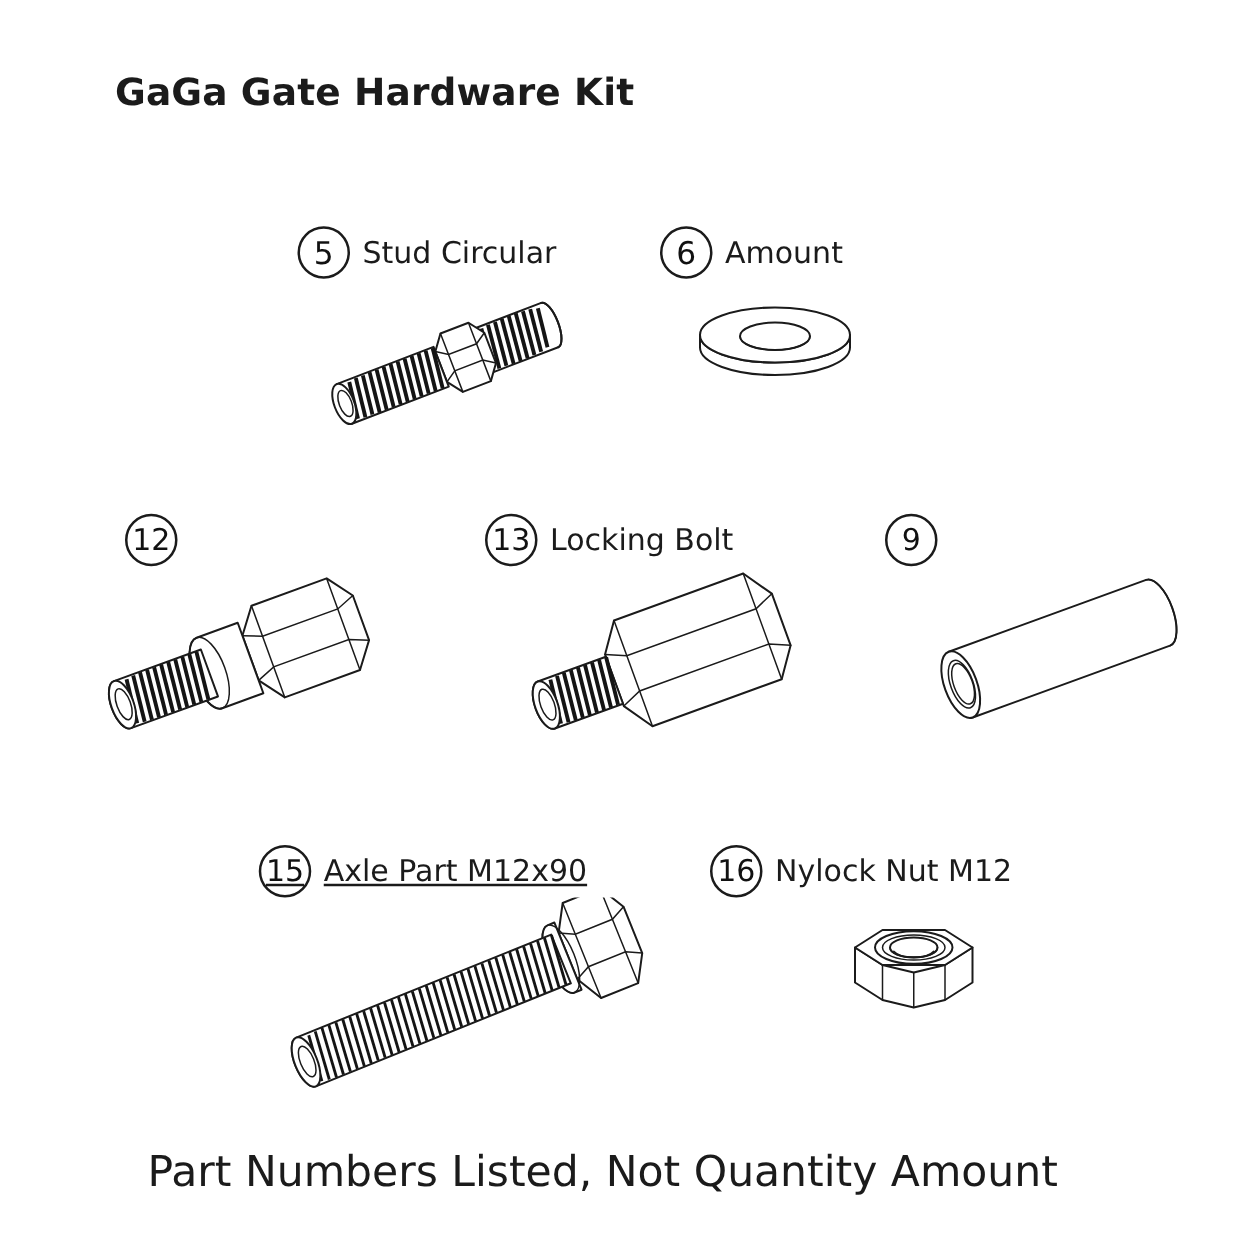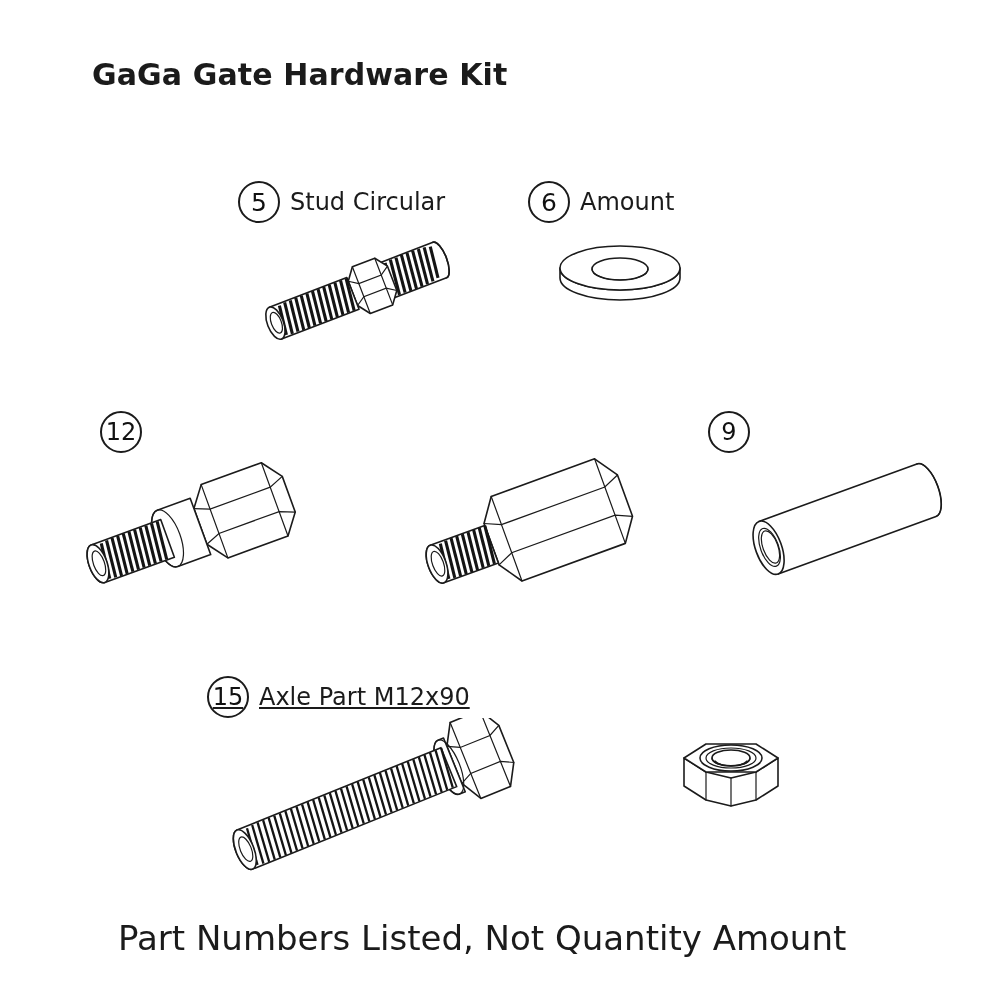--- a/index.html
+++ b/index.html
@@ -202,20 +202,24 @@
         <line x1="78" y1="55.5" x2="74" y2="94.5"></line>
           <line x1="84" y1="55.5" x2="80" y2="94.5"></line>
         <line x1="90" y1="55.5" x2="86" y2="94.5"></line>
           <line x1="96" y1="55.5" x2="92" y2="94.5"></line>
       </g>
       <ellipse class="fillw" cx="26" cy="75" rx="9" ry="20"></ellipse>
       <ellipse class="thin" cx="27" cy="75" rx="5.5" ry="13"></ellipse>
     </g>
   </svg>
 
+  <div class="label-row" style="left:388px; top:411px;">
+    <div class="badge wide">13</div>
+    <div class="part-name">Locking Bolt</div>
+  </div>
 
   <svg class="art" style="left:408px; top:455px;" width="245" height="145" viewBox="0 0 245 145">
     <g transform="rotate(-20 122 72)">
 
       <path class="fillw" d="M96 30 L206 30 L222 53 L222 97 L206 120 L96 120 L80 97 L80 53 Z"></path>
       <path class="thin" d="M96 30 L96 120 M206 30 L206 120"></path>
       <path class="thin" d="M80 53 L96 60 L206 60 L222 53 M80 97 L96 90 L206 90 L222 97"></path>
 
       <path class="fillw" d="M80 55 L22 55 A9 20 0 0 0 22 95 L80 95 Z"></path>
       <g class="thread">
@@ -304,20 +308,24 @@
           <line x1="232" y1="60.5" x2="228" y2="101.5"></line>
         <line x1="238" y1="60.5" x2="234" y2="101.5"></line>
           <line x1="244" y1="60.5" x2="240" y2="101.5"></line>
         <line x1="250" y1="60.5" x2="246" y2="101.5"></line>
       </g>
       <ellipse class="fillw" cx="30" cy="81" rx="9" ry="21"></ellipse>
       <ellipse class="thin" cx="31" cy="81" rx="5.5" ry="13"></ellipse>
     </g>
   </svg>
 
+  <div class="label-row" style="left:568px; top:676px;">
+    <div class="badge wide">16</div>
+    <div class="part-name">Nylock Nut M12</div>
+  </div>
 
   <svg class="art" style="left:676px; top:728px;" width="110" height="96" viewBox="0 0 110 96">
 
     <path class="fillw" d="M8 30 L8 58 L30 72 L55 78 L80 72 L102 58 L102 30 L80 44 L55 50 L30 44 Z"></path>
     <path class="thin" d="M30 44 L30 72 M80 44 L80 72 M55 50 L55 78"></path>
 
     <path class="fillw" d="M8 30 L30 16 L80 16 L102 30 L80 44 L30 44 Z"></path>
 
     <ellipse class="fillw" cx="55" cy="30" rx="31" ry="13"></ellipse>
     <ellipse class="thin" cx="55" cy="30" rx="25" ry="10"></ellipse>

